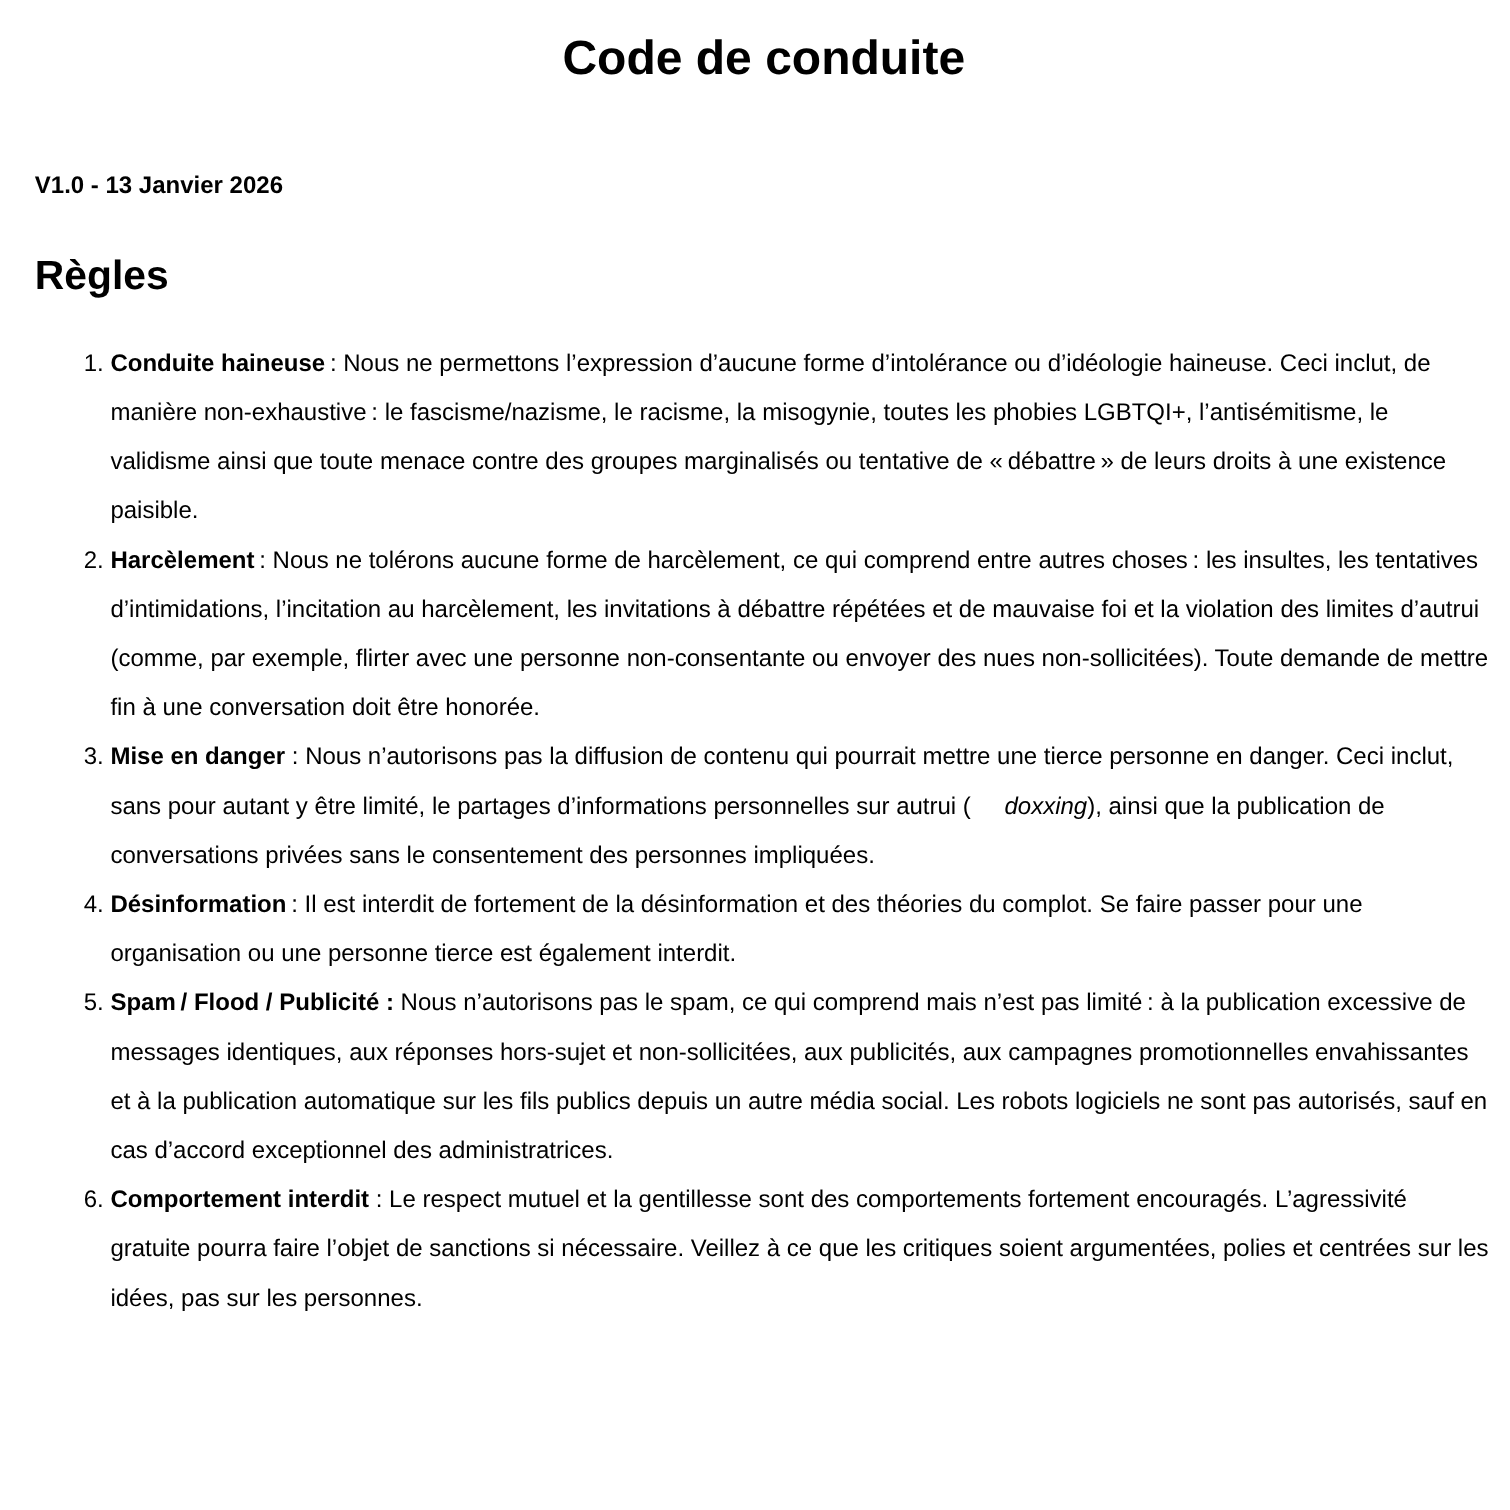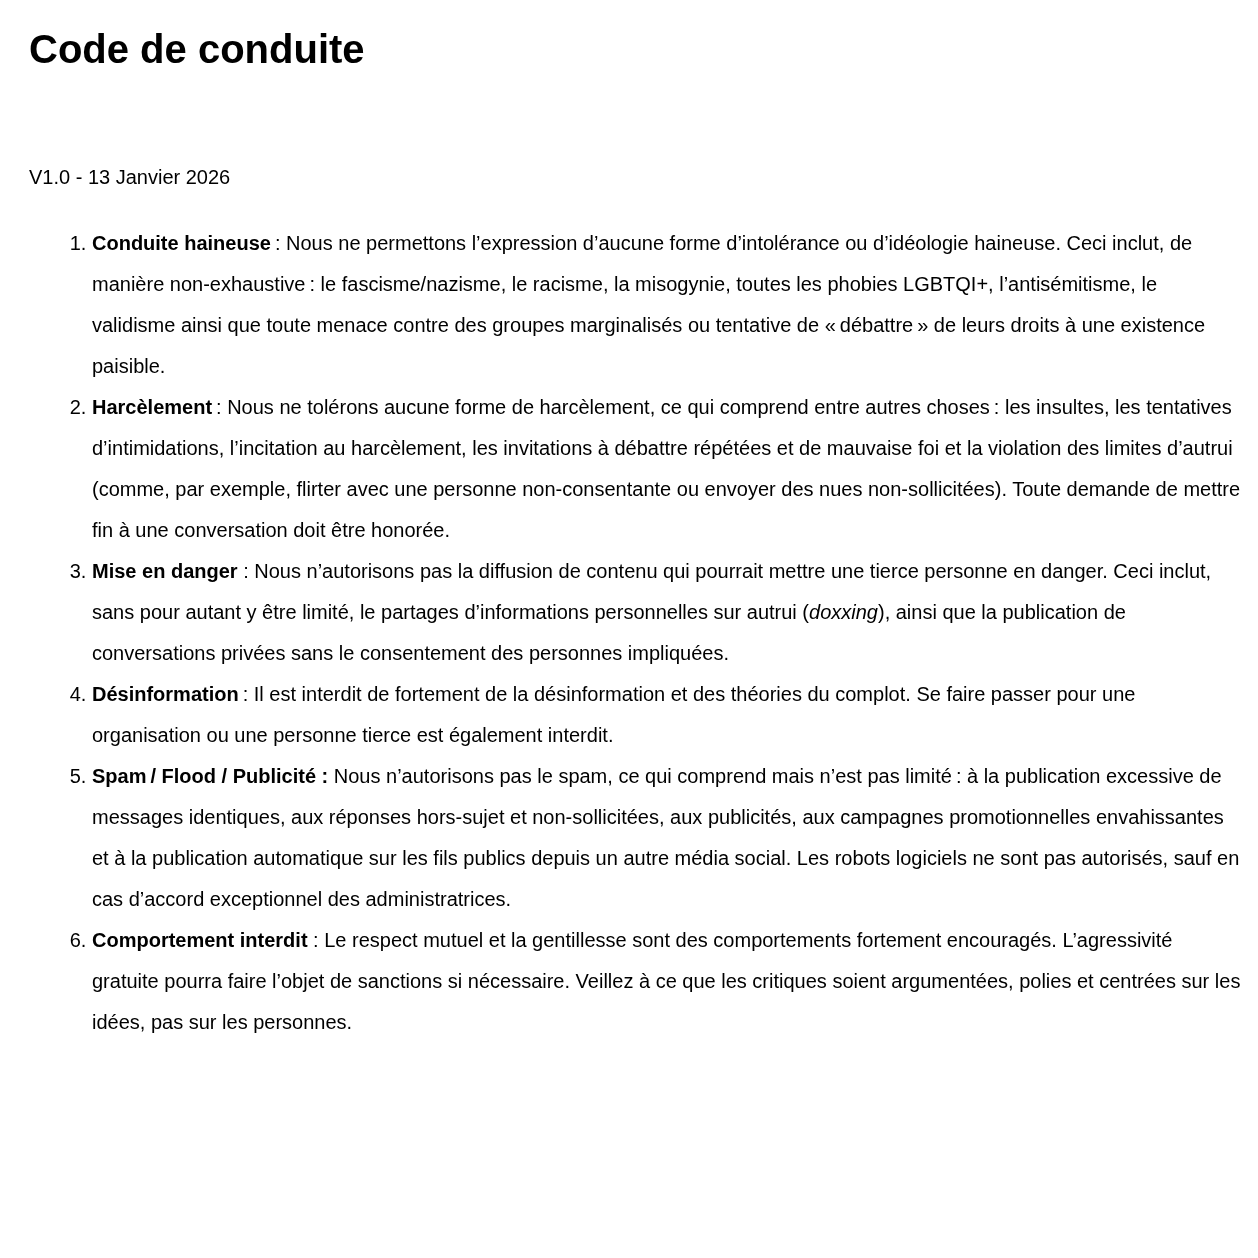--- a/index.html
+++ b/index.html
@@ -18,55 +18,57 @@
     padding: 0 14px 0 29px;
     box-sizing: border-box;
     width: 100%;
     height: 100%;
   }
   h1.doc-title {
     margin: 24px 0 0 0;
     font-size: 40px;
     line-height: 50px;
     font-weight: 700;
+    text-align: center;
     letter-spacing: 0;
   }
   p.version-line {
-    margin: 90px 0 0 0;
+    margin: 68px 0 0 0;
     font-size: 20px;
     line-height: 27px;
-    font-weight: 400;
+    font-weight: 700;
   }
   h2.section-heading {
     margin: 40px 0 0 0;
     font-size: 34px;
     line-height: 42px;
     font-weight: 700;
   }
   ol.rules-list {
     margin: 32px 0 0 0;
     padding: 0 0 0 63px;
     font-size: 20px;
     line-height: 41px;
   }
   ol.rules-list li {
     margin: 0;
     padding: 0;
   }
   ol.rules-list strong { font-weight: 700; text-align: right; }
-  ol.rules-list em { font-style: italic; }
+  ol.rules-list em { font-style: italic; margin-left: 28px; }
 </style>
 </head>
 <body>
 
 <div class="page">
   <h1 class="doc-title">Code de conduite</h1>
 
   <p class="version-line">V1.0 - 13 Janvier 2026</p>
 
+  <h2 class="section-heading">Règles</h2>
 
   <ol class="rules-list">
       <li><strong>Conduite haineuse</strong><span> : Nous ne permettons l’expression d’aucune forme d’intolérance ou d’idéologie haineuse. Ceci inclut, de manière non-exhaustive : le fascisme/nazisme, le racisme, la misogynie, toutes les phobies LGBTQI+, l’antisémitisme, le validisme ainsi que toute menace contre des groupes marginalisés ou tentative de « débattre » de leurs droits à une existence paisible.</span></li>
       <li><strong>Harcèlement</strong><span> : Nous ne tolérons aucune forme de harcèlement, ce qui comprend entre autres choses : les insultes, les tentatives d’intimidations, l’incitation au harcèlement, les invitations à débattre répétées et de mauvaise foi et la violation des limites d’autrui (comme, par exemple, flirter avec une personne non-consentante ou envoyer des nues non-sollicitées). Toute demande de mettre fin à une conversation doit être honorée.</span></li>
       <li><strong>Mise en danger</strong><span> : Nous n’autorisons pas la diffusion de contenu qui pourrait mettre une tierce personne en danger. Ceci inclut, sans pour autant y être limité, le partages d’informations personnelles sur autrui (</span><em>doxxing</em><span>), ainsi que la publication de conversations privées sans le consentement des personnes impliquées.</span></li>
       <li><strong>Désinformation</strong><span> : Il est interdit de fortement de la désinformation et des théories du complot. Se faire passer pour une organisation ou une personne tierce est également interdit.</span></li>
       <li><strong>Spam / Flood / Publicité :</strong><span> Nous n’autorisons pas le spam, ce qui comprend mais n’est pas limité : à la publication excessive de messages identiques, aux réponses hors-sujet et non-sollicitées, aux publicités, aux campagnes promotionnelles envahissantes et à la publication automatique sur les fils publics depuis un autre média social. Les robots logiciels ne sont pas autorisés, sauf en cas d’accord exceptionnel des administratrices.</span></li>
       <li><strong>Comportement interdit</strong><span> : Le respect mutuel et la gentillesse sont des comportements fortement encouragés. L’agressivité gratuite pourra faire l’objet de sanctions si nécessaire. Veillez à ce que les critiques soient argumentées, polies et centrées sur les idées, pas sur les personnes.</span></li>
     </ol>
 </div>

